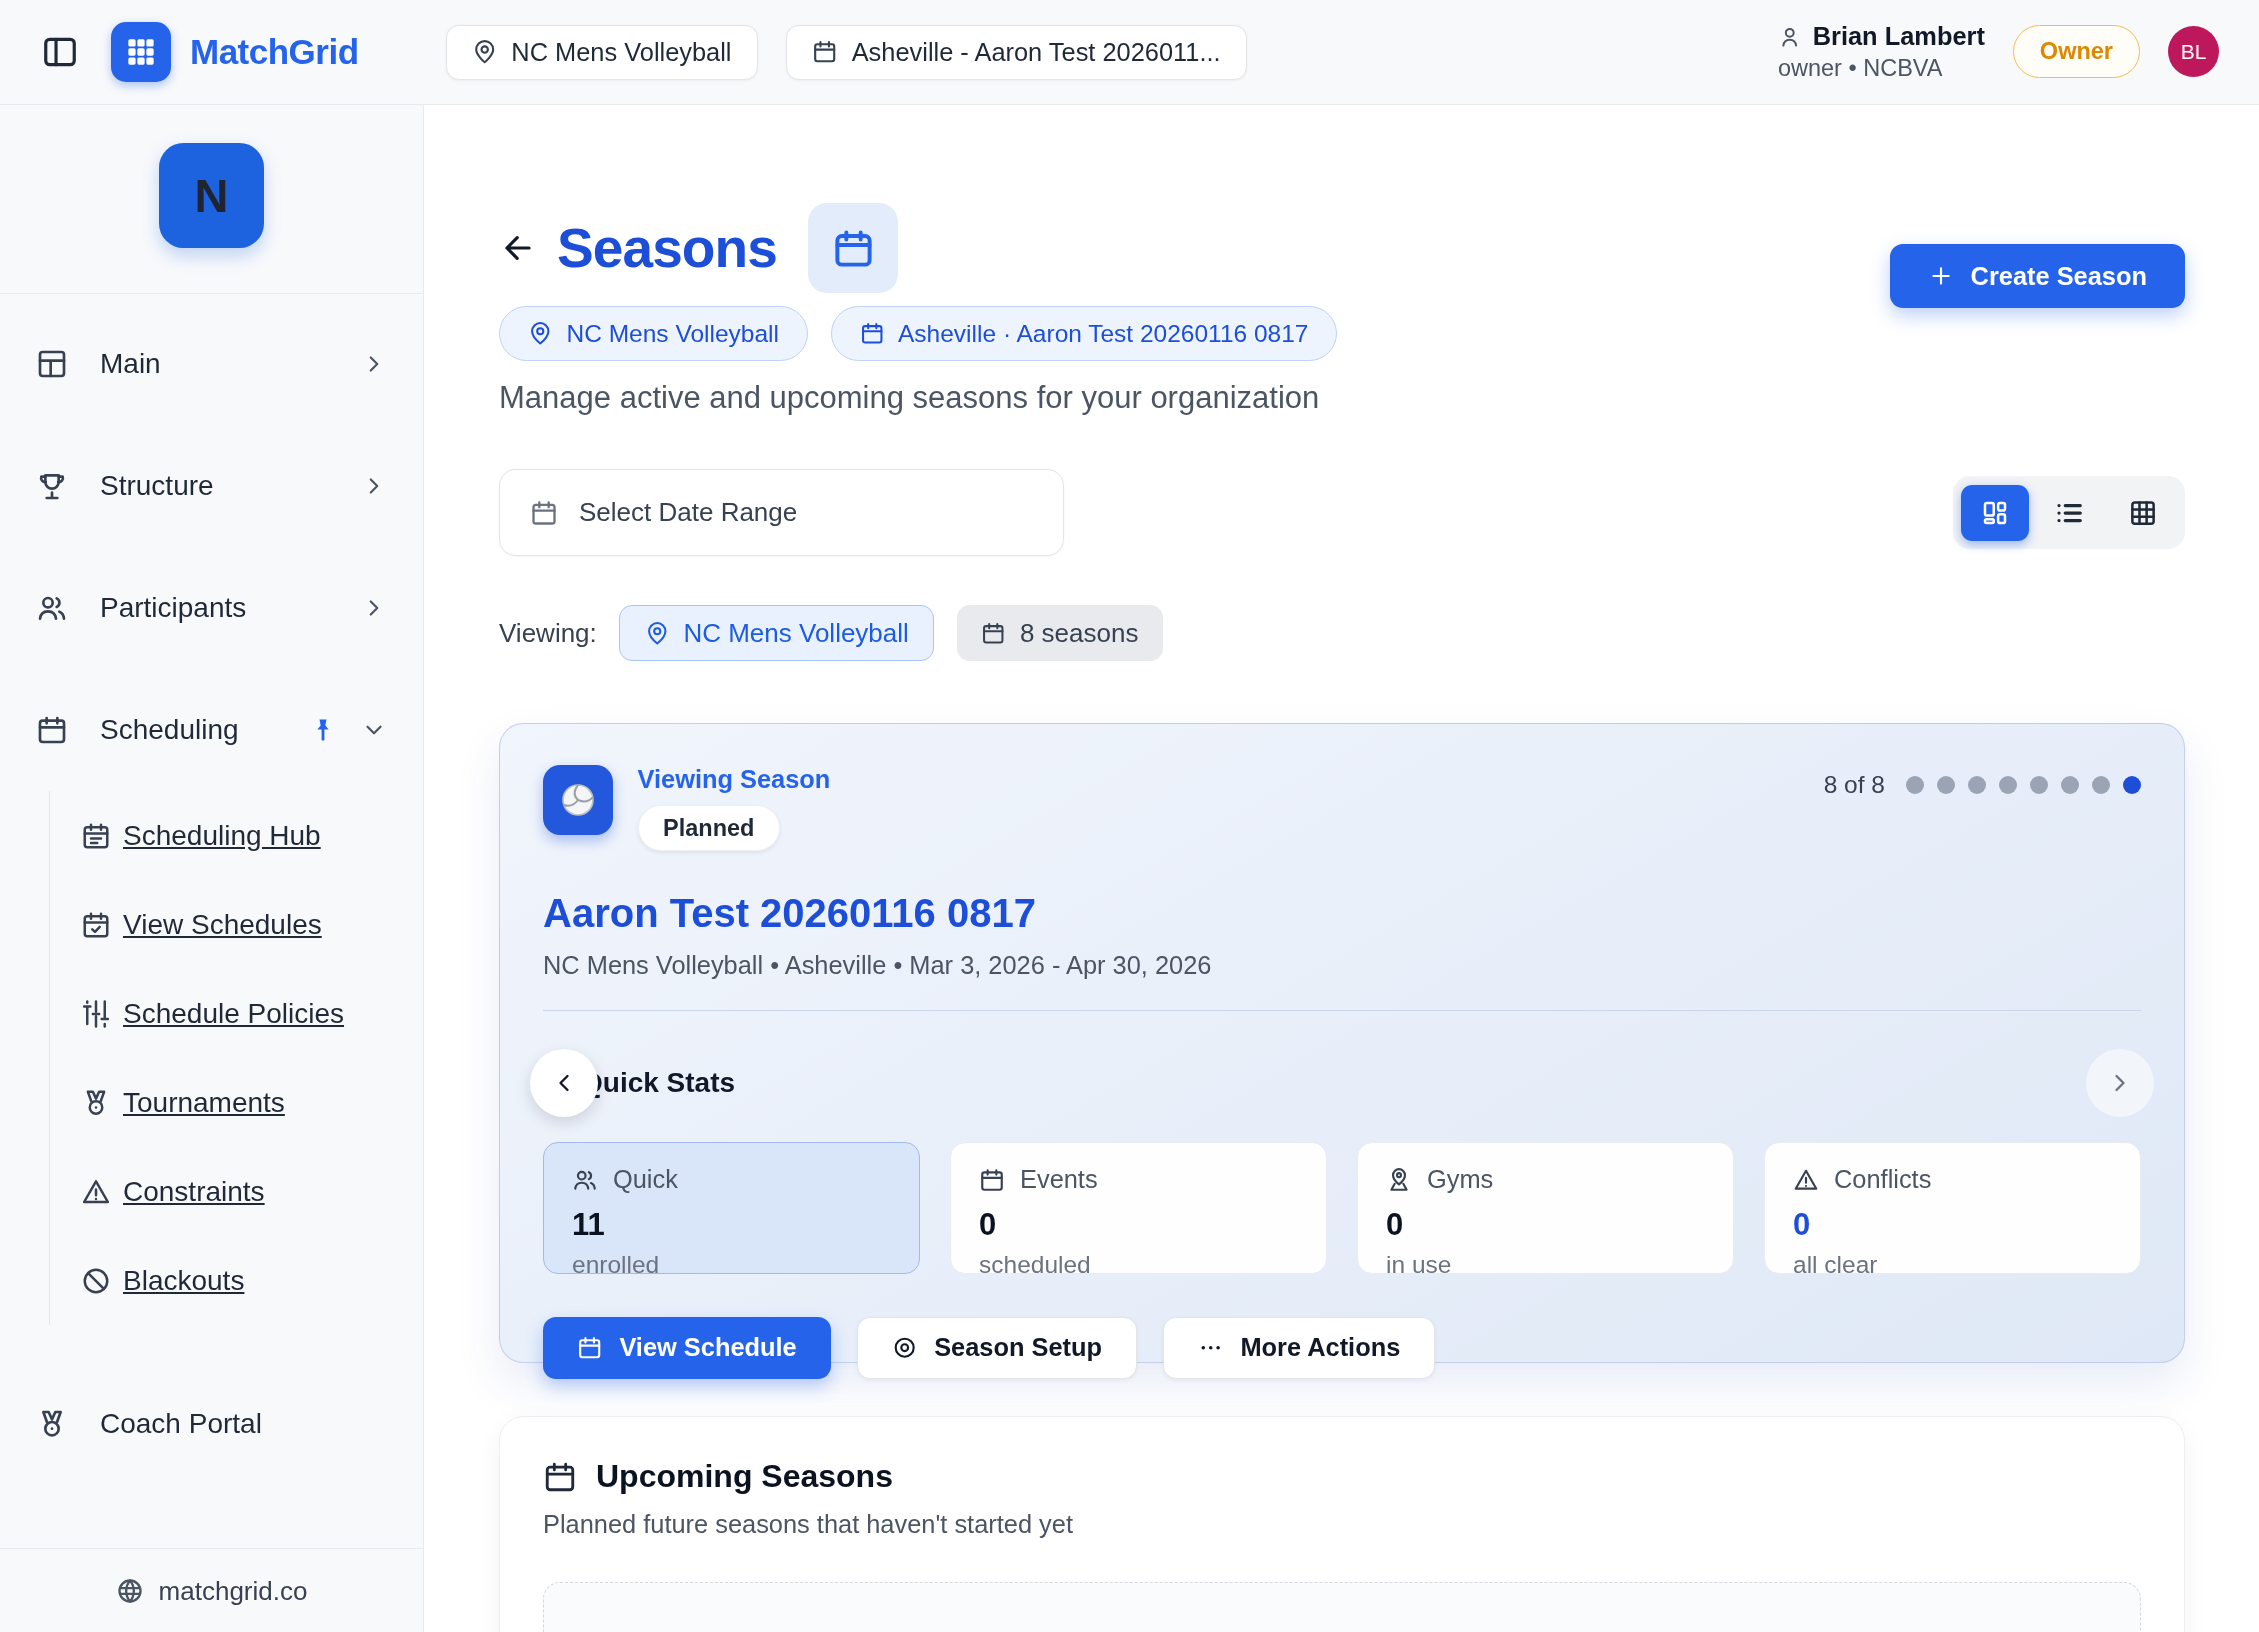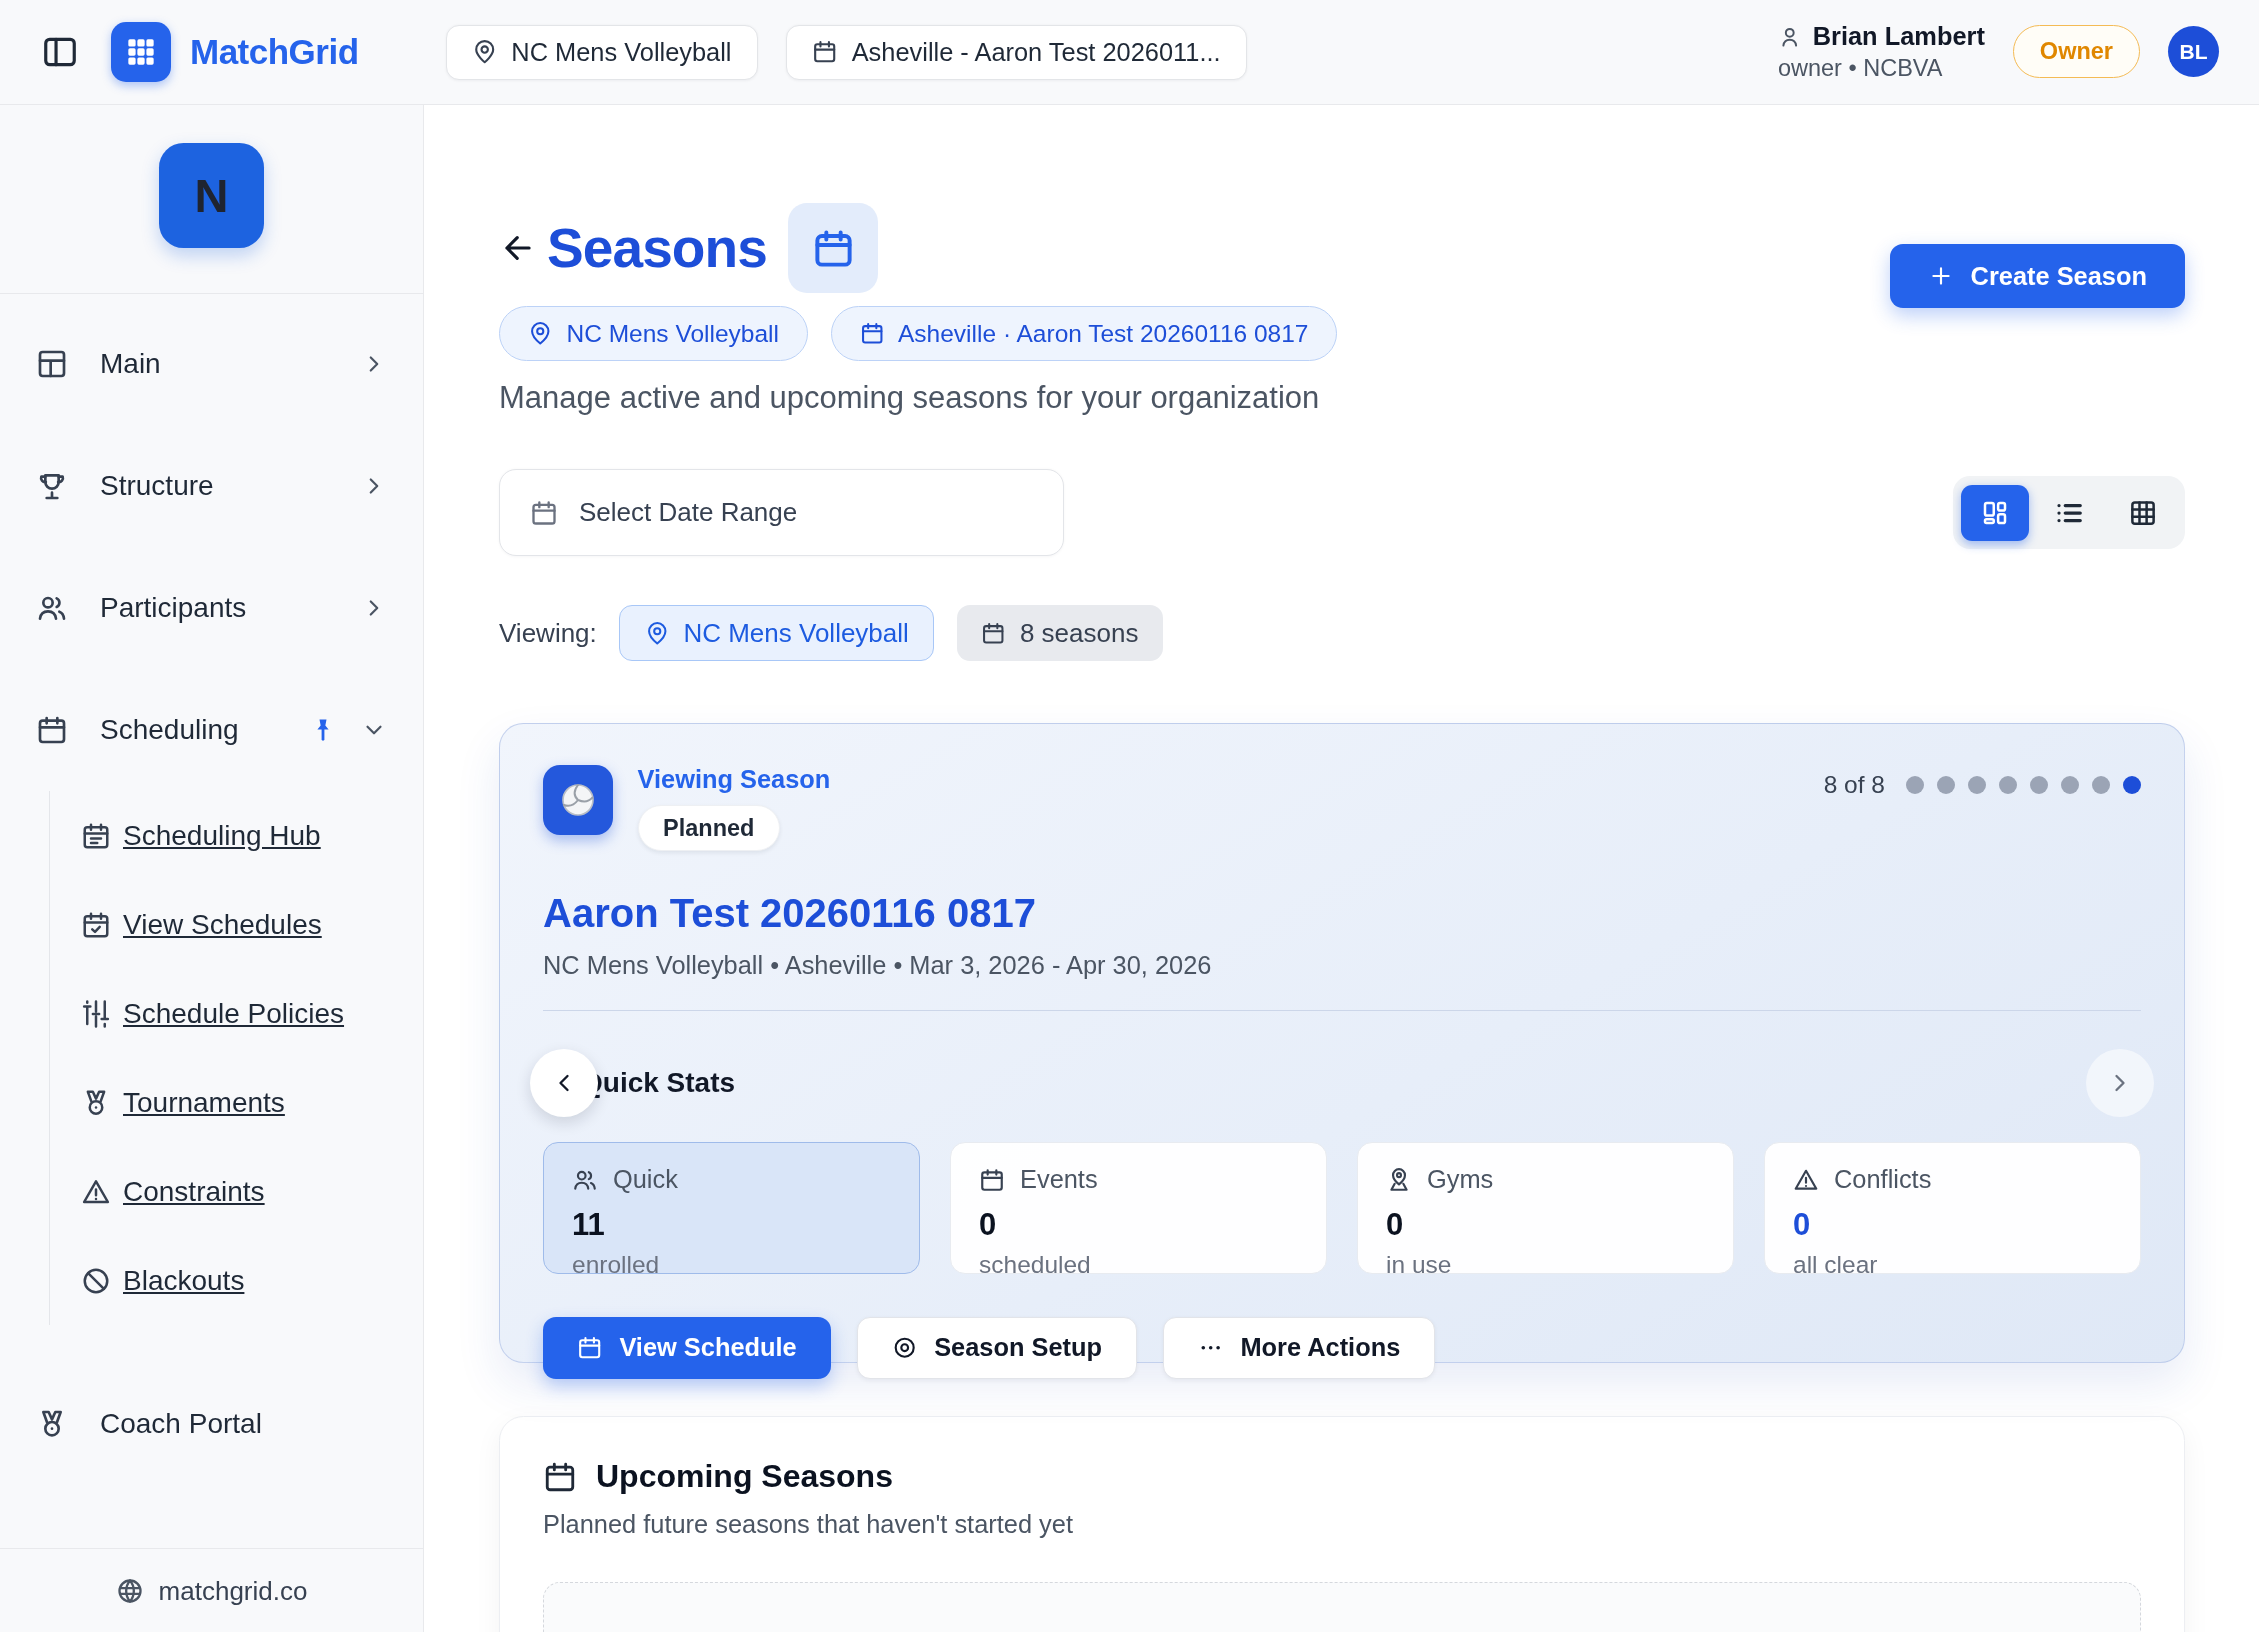--- a/index.html
+++ b/index.html
@@ -21,22 +21,22 @@
            border:0.9px solid #e3e5e8; border-radius:13px; font-size:25.4px; color:#1f2937;
            box-shadow:0 0.9px 2.8px rgba(17,24,39,.05); cursor:pointer; white-space:nowrap; }
   .tpill .icn { width:25.4px; height:25.4px; color:#374151; }
   .topbar-right { margin-left:auto; display:flex; align-items:center; gap:28px; }
   .user-block { text-align:left; }
   .user-row { display:flex; align-items:center; gap:11.3px; font-size:25.4px; font-weight:700; color:#111827; }
   .user-row .icn { width:23.5px; height:23.5px; color:#4b5563; }
   .user-meta { margin-top:3.8px; font-size:23.5px; color:#4b5563; }
   .owner-badge { display:flex; align-items:center; height:53px; padding:0 26px; border:1.9px solid #f4bb55;
                  border-radius:941px; color:#e08700; font-size:23.5px; font-weight:700; background:#fffdf7; cursor:default; }
-  .avatar { width:51px; height:51px; border-radius:50%; background:#1d4ed8; color:#fff; display:flex; align-items:center;
-            justify-content:center; font-size:21px; font-weight:700; cursor:pointer; }
+  .avatar { width:51px; height:51px; border-radius:50%; background:#be185d; color:#fff; display:flex; align-items:center;
+            justify-content:center; font-size:21px; font-weight:400; cursor:pointer; }
 
   
   .sidebar { position:absolute; top:105px; left:0; width:424px; bottom:0; background:#f8f9fb; border-right:0.9px solid #e8e9ec; }
   .ws-logo-wrap { padding:38px 0 45px; display:flex; justify-content:center; border-bottom:0.9px solid #e8e9ec; }
   .ws-logo { width:105px; height:105px; border-radius:24.5px; background:#1d63e0; display:flex; align-items:center; justify-content:center;
              font-size:47px; font-weight:700; color:#1f2430; box-shadow:0 7.5px 17px rgba(29,99,224,.25); }
   .nav { padding-top:9.4px; }
   .nav-item { height:122px; display:flex; align-items:center; padding:0 36px; cursor:pointer; }
   .nav-item .icn { width:32px; height:32px; color:#374151; }
   .nav-item .lbl { margin-left:32px; font-size:28px; color:#1f2937; }
@@ -50,21 +50,21 @@
   .coach { margin-top:38px; }
   .side-footer { position:absolute; left:0; right:0; bottom:0; height:85px; border-top:0.9px solid #e8e9ec;
                  display:flex; align-items:center; justify-content:center; gap:15px; color:#374151; cursor:pointer; }
   .side-footer .icn { width:28px; height:28px; color:#4b5563; }
   .side-footer .lbl { font-size:26px; }
 
   
   .main { position:absolute; top:105px; left:424px; right:0; bottom:0; background:#ffffff; }
   .content { padding:98px 75px 0 75px; position:relative; }
 
-  .title-row { display:flex; align-items:center; gap:10px; }
+  .title-row { display:flex; align-items:center; gap:20px; }
   .back-btn { width:38px; height:38px; color:#111827; cursor:pointer; }
   .page-title { font-size:55px; font-weight:700; color:#1d4ed8; letter-spacing:-0.9px; }
   .title-cal { width:90px; height:90px; margin-left:11.3px; border-radius:19px; background:#e3ecfb; display:flex; align-items:center;
                justify-content:center; color:#2563eb; cursor:pointer; }
   .create-btn { position:absolute; top:139px; right:75px; height:64px; display:flex; align-items:center; gap:17px; padding:0 38px;
                 background:#2563eb; border:none; border-radius:13px; color:#fff; font-size:25.4px; font-weight:600;
                 font-family:inherit; cursor:pointer; box-shadow:0 7.5px 19px rgba(37,99,235,.3); }
   .create-btn .icn { width:26px; height:26px; }
 
   .chips-row { display:flex; gap:22.6px; margin-top:13px; }

